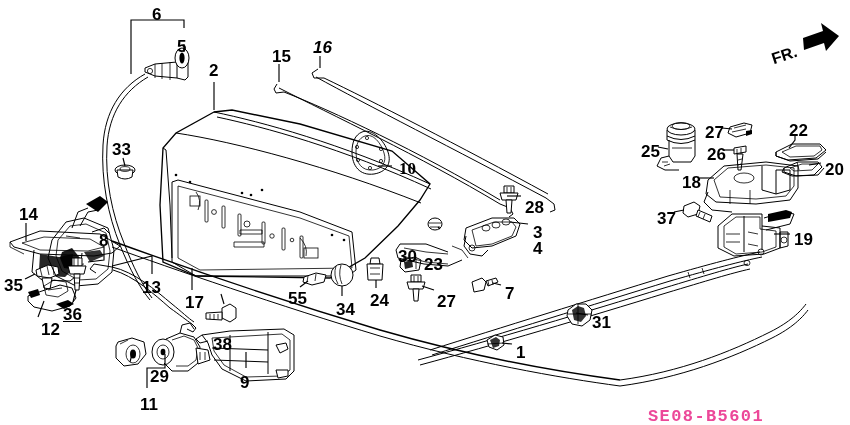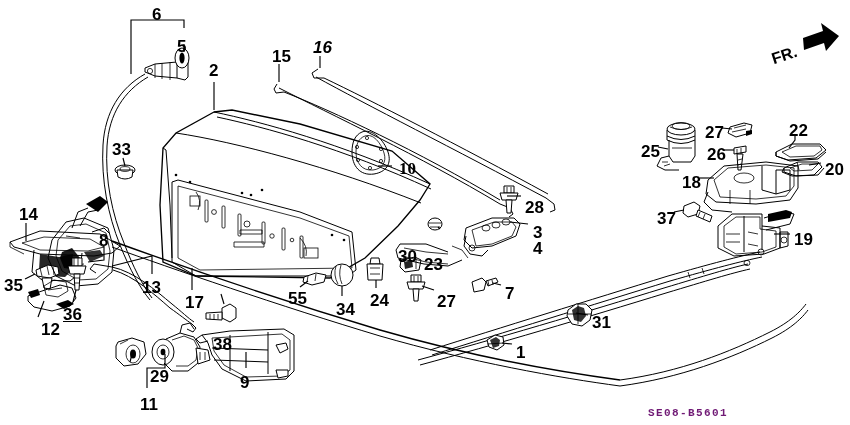--- a/index.html
+++ b/index.html
@@ -4,21 +4,21 @@
 <style>
   html,body{margin:0;padding:0;background:#fff;}
   body{width:850px;height:425px;overflow:hidden;
        font-family:"Liberation Sans", sans-serif;}
   #root{position:relative;width:850px;height:425px;background:#ffffff;}
   svg.layer{position:absolute;left:0;top:0;width:850px;height:425px;}
   .lbl{position:absolute;font-family:"Liberation Sans",sans-serif;
        font-size:17px;font-weight:700;color:#000;line-height:1;
        white-space:nowrap;user-select:none;}
   .code{position:absolute;font-family:"Liberation Mono","DejaVu Sans Mono",monospace;
-        font-size:11px;font-weight:700;letter-spacing:1.4px;color:#701a75;}
+        font-size:17px;font-weight:700;letter-spacing:1.4px;color:#ec4899;}
   .fr{position:absolute;font-family:"Liberation Sans",sans-serif;
       font-size:16px;font-weight:700;color:#000;
       transform:rotate(-18deg);transform-origin:left bottom;}
   svg .ln{fill:none;stroke:#000;stroke-width:1;}
   svg .ln2{fill:none;stroke:#000;stroke-width:1.35;}
   svg .thin{fill:none;stroke:#000;stroke-width:0.8;}
   svg .fillw{fill:#ffffff;stroke:#000;stroke-width:1;}
   svg .fillk{fill:#000000;stroke:none;}
   svg .lead{fill:none;stroke:#000;stroke-width:1.15;}
 </style>

